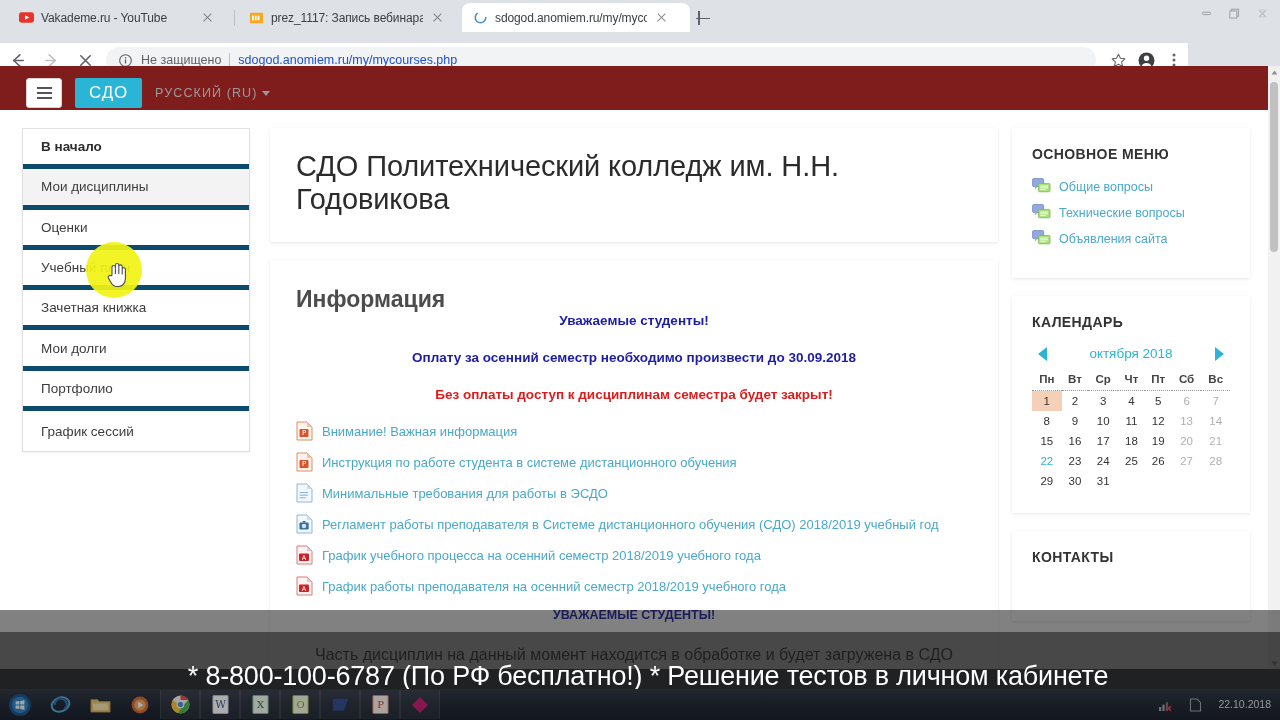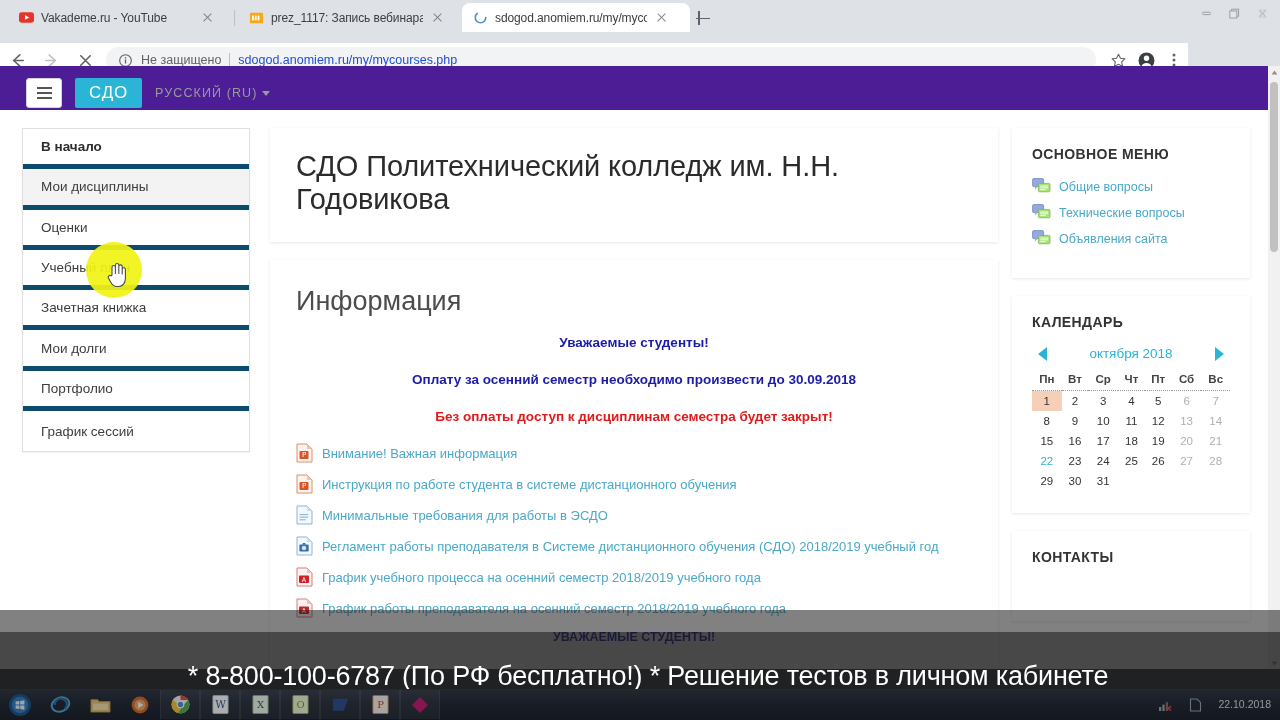--- a/index.html
+++ b/index.html
@@ -48,21 +48,21 @@
     display:flex; align-items:center; padding:0 12px; gap:8px;
   }
   .omni-info { width:15px; height:15px; flex:none; }
   .omni-secure { font-size:12.5px; color:#5f6368; white-space:nowrap; }
   .omni-div { width:1px; height:15px; background:#bdc1c6; }
   .omni-url { font-size:12.5px; color:#1d4ed8; white-space:nowrap; }
   .tbicon { width:28px; height:34px; display:flex; align-items:center; justify-content:center; flex:none; }
 
   
   .viewport { position:absolute; left:0; top:66px; width:1280px; height:603px; background:#fff; overflow:hidden; }
-  .page { position:relative; width:1268px; height:603px; background:#4c1d95; }
+  .page { position:relative; width:1268px; height:603px; background:#7f1d1d; }
 
   .site-header { height:44px; display:flex; align-items:center; padding:10px 0 0 26px; gap:13px; }
   .burger {
     width:36px; height:30px; border:1px solid #d4d4d4; border-radius:3px; background:#fff;
     display:flex; flex-direction:column; align-items:center; justify-content:center; gap:3px;
   }
   .burger span { display:block; width:15px; height:2px; background:#555; }
   .brand {
     background:#2ab5d6; color:#fff; font-size:17px; letter-spacing:.8px;
     padding:6px 14px 7px; border-radius:2px; line-height:1;
@@ -89,21 +89,21 @@
   }
   .cursor-hand { position:absolute; left:106px; top:196px; z-index:31; }
 
   
   .maincol { flex:1; margin:0 14px 0 20px; }
   .panel { background:#fff; box-shadow:0 1px 3px rgba(0,0,0,.10); margin-bottom:18px; }
   .title-panel { padding:22px 26px 26px; }
   .pagetitle { font-size:29px; color:#2b2b2b; font-weight:normal; letter-spacing:-.1px; }
 
   .info-panel { padding:26px 26px 10px; }
-  .info-h { font-size:27px; color:#4c4c4c; font-weight:normal; margin-bottom:18px; }
+  .info-h { font-size:23px; color:#4c4c4c; font-weight:bold; }
   .center { text-align:center; }
   .navy { color:#1c1ca8; font-weight:bold; font-size:13.5px; }
   .red  { color:#e01b1b; font-weight:bold; font-size:13.5px; }
   .sp12 { height:22px; }
 
   .doclist { margin-top:20px; }
   .docitem { display:flex; align-items:flex-start; gap:9px; margin-bottom:11px; }
   .docicon { width:17px; height:20px; flex:none; margin-top:-1px; }
   .doclink { color:#4aa8c9; font-size:13px; line-height:20px; }
 

